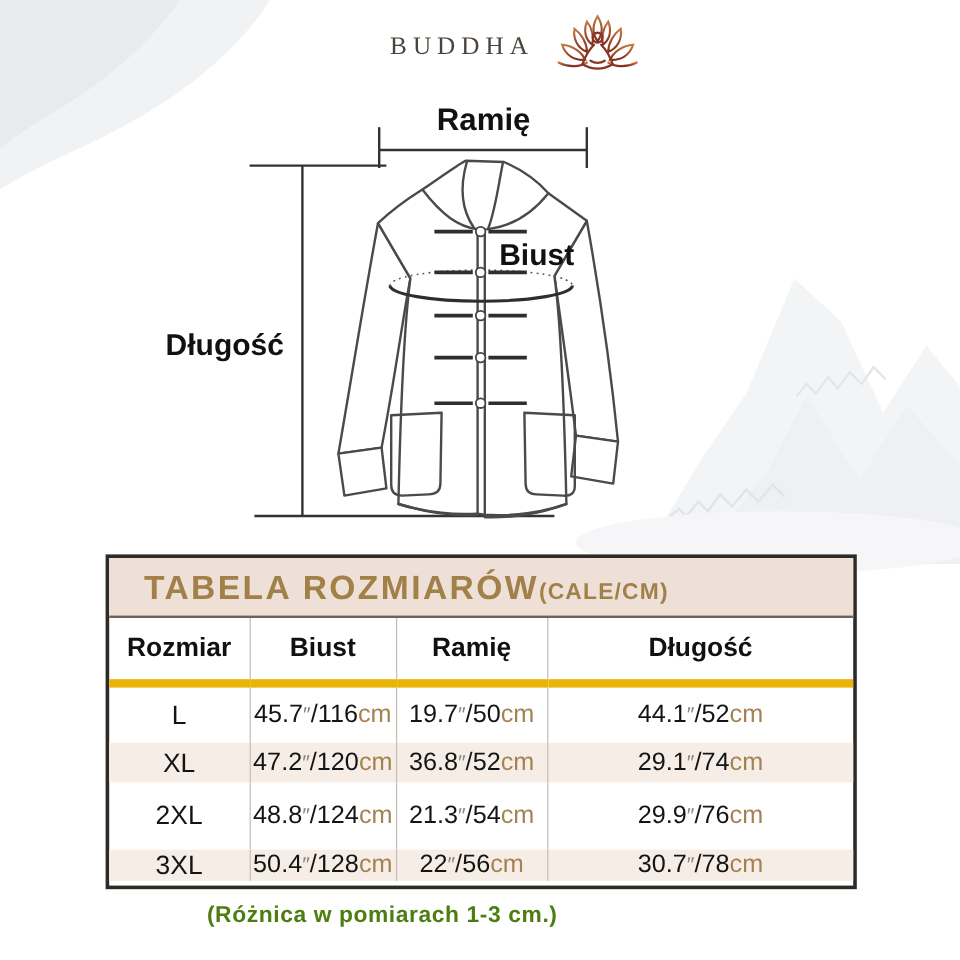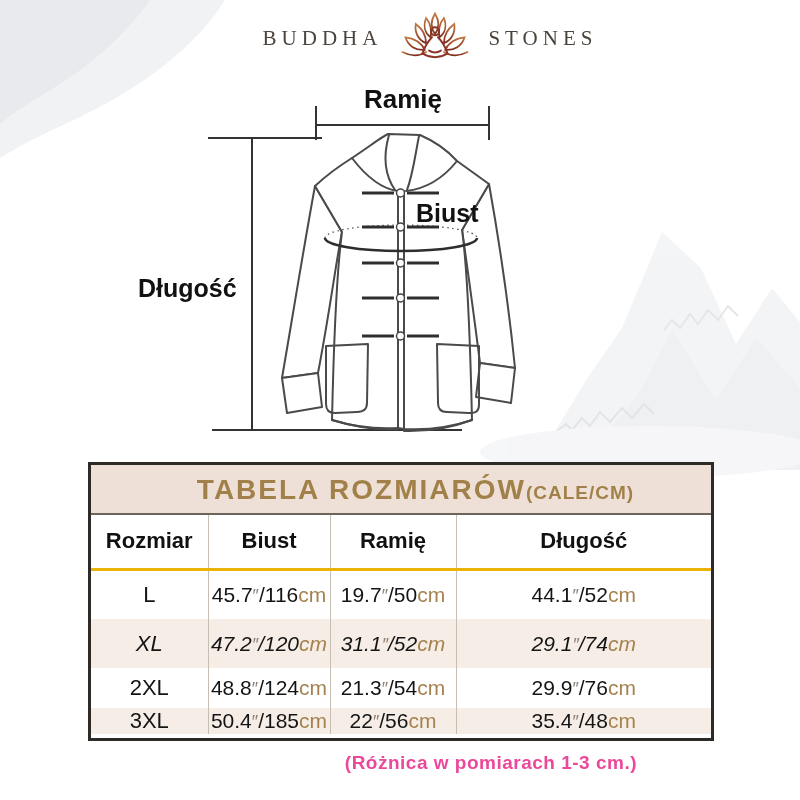--- a/index.html
+++ b/index.html
@@ -36,50 +36,50 @@
   .label-bust     { left:416px; top:199px; width:120px; text-align:left;  font-size:25px; }
   .label-length   { left:138px; top:274px; width:96px;  text-align:right; font-size:25px; }
 
   
   .table-frame {
     position:absolute; left:88px; top:462px; width:626px;
     border:3px solid #2e2a26; background:#ffffff; z-index:2;
     padding-bottom:4px;
   }
   .table-title {
-    height:50px; line-height:50px; text-align:center;
+    height:50px; line-height:50px; text-align:left;
     background:#eee0d6; color:#a28049; font-weight:bold;
     font-size:28px; letter-spacing:2px;
     border-bottom:2px solid #6b655c;
     white-space:nowrap;
     padding-left:29px;
   }
   .table-title .suffix { font-size:19px; letter-spacing:1px; }
   table { width:100%; border-collapse:collapse; table-layout:fixed; }
   col.c1{width:117px;} col.c2{width:122px;} col.c3{width:126px;} col.c4{width:255px;}
   th, td { text-align:center; vertical-align:middle; padding:0; }
   thead tr.cols th {
     height:54px; font-size:22px; font-weight:bold; color:#111;
-    border-bottom:3px solid #eab308;
+    border-bottom:7px solid #eab308;
   }
   thead tr.cols th + th, tbody td + td { border-left:1px solid #c6beb2; }
   tbody tr.r-l  td { height:50px; }
-  tbody tr.r-xl td { height:49px;font-style:italic; }
-  tbody tr.r-2xl td { height:40px; }
+  tbody tr.r-xl td { height:33px; }
+  tbody tr.r-2xl td { height:56px; }
   tbody tr.r-3xl td { height:21px; }
   tbody tr.alt { background:#f6eee6; }
   td.size-cell { font-size:22px; color:#141414; }
   td.measure-cell { font-size:21px; color:#141414; white-space:nowrap; }
   .q  { color:#8e8276; font-size:18px; }
   .cm { color:#a5824f; }
 
   
   .note {
     position:absolute; left:0; top:752px; width:637px;
-    text-align:right; font-size:19px; font-weight:bold; color:#ec4899;
+    text-align:center; font-size:19px; font-weight:bold; color:#4d7c0f;
     letter-spacing:0.5px; z-index:2;
   }
 </style>
 </head>
 <body>
 
 <svg class="bg-art" viewBox="0 0 800 800" aria-hidden="true">
   <path d="M0,0 L225,0 C195,48 140,88 82,116 C55,129 25,142 0,158 Z" fill="#f0f2f4"></path>
   <path d="M0,0 L150,0 C125,36 88,68 44,94 C29,103 14,112 0,124 Z" fill="#e8eaed"></path>
   <g opacity="0.75">
@@ -112,21 +112,20 @@
       <path d="M94,58 C82,64 70,63 62,58"></path>
     </g>
     <g fill="none" stroke="#8a3526" stroke-width="2.6" stroke-linecap="round">
       <circle cx="50" cy="30" r="5.5"></circle>
       <path d="M46,38 C40,44 36,51 33,60"></path>
       <path d="M54,38 C60,44 64,51 67,60"></path>
       <path d="M33,60 Q50,70 67,60"></path>
       <path d="M42,56 Q50,61 58,56"></path>
     </g>
   </svg>
-  <span class="brand-word">STONES</span>
 </header>
 
 <div class="diagram">
   <svg width="800" height="462" viewBox="0 0 800 462" aria-hidden="true">
 
     <g stroke="#333333" stroke-width="2" fill="none">
       <line x1="316" y1="125" x2="489" y2="125"></line>
       <line x1="316" y1="106" x2="316" y2="140"></line>
       <line x1="489" y1="106" x2="489" y2="140"></line>
       <line x1="208" y1="138" x2="322" y2="138"></line>
@@ -211,32 +210,32 @@
     <tbody>
       <tr class="r-l">
         <td class="size-cell">L</td>
         <td class="measure-cell"><span>45.7</span><span class="q">″</span><span>/</span><span>116</span><span class="cm">cm</span></td>
         <td class="measure-cell"><span>19.7</span><span class="q">″</span><span>/</span><span>50</span><span class="cm">cm</span></td>
         <td class="measure-cell"><span>44.1</span><span class="q">″</span><span>/</span><span>52</span><span class="cm">cm</span></td>
       </tr>
       <tr class="r-xl alt">
         <td class="size-cell">XL</td>
         <td class="measure-cell"><span>47.2</span><span class="q">″</span><span>/</span><span>120</span><span class="cm">cm</span></td>
-        <td class="measure-cell"><span>31.1</span><span class="q">″</span><span>/</span><span>52</span><span class="cm">cm</span></td>
+        <td class="measure-cell"><span>36.8</span><span class="q">″</span><span>/</span><span>52</span><span class="cm">cm</span></td>
         <td class="measure-cell"><span>29.1</span><span class="q">″</span><span>/</span><span>74</span><span class="cm">cm</span></td>
       </tr>
       <tr class="r-2xl">
         <td class="size-cell">2XL</td>
         <td class="measure-cell"><span>48.8</span><span class="q">″</span><span>/</span><span>124</span><span class="cm">cm</span></td>
         <td class="measure-cell"><span>21.3</span><span class="q">″</span><span>/</span><span>54</span><span class="cm">cm</span></td>
         <td class="measure-cell"><span>29.9</span><span class="q">″</span><span>/</span><span>76</span><span class="cm">cm</span></td>
       </tr>
       <tr class="r-3xl alt">
         <td class="size-cell">3XL</td>
-        <td class="measure-cell"><span>50.4</span><span class="q">″</span><span>/</span><span>185</span><span class="cm">cm</span></td>
+        <td class="measure-cell"><span>50.4</span><span class="q">″</span><span>/</span><span>128</span><span class="cm">cm</span></td>
         <td class="measure-cell"><span>22</span><span class="q">″</span><span>/</span><span>56</span><span class="cm">cm</span></td>
-        <td class="measure-cell"><span>35.4</span><span class="q">″</span><span>/</span><span>48</span><span class="cm">cm</span></td>
+        <td class="measure-cell"><span>30.7</span><span class="q">″</span><span>/</span><span>78</span><span class="cm">cm</span></td>
       </tr>
     </tbody>
   </table>
 </div>
 
 <div class="note">(Różnica w pomiarach 1-3 cm.)</div>
 
 </body></html>

